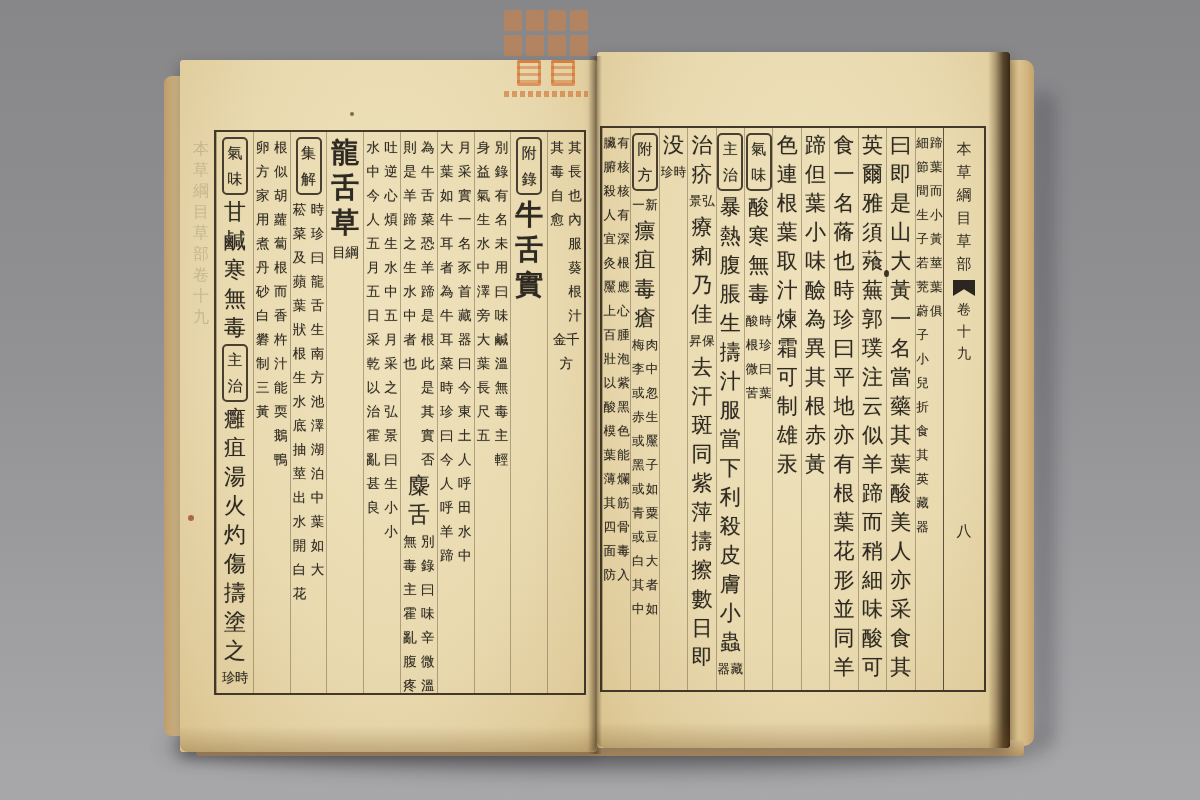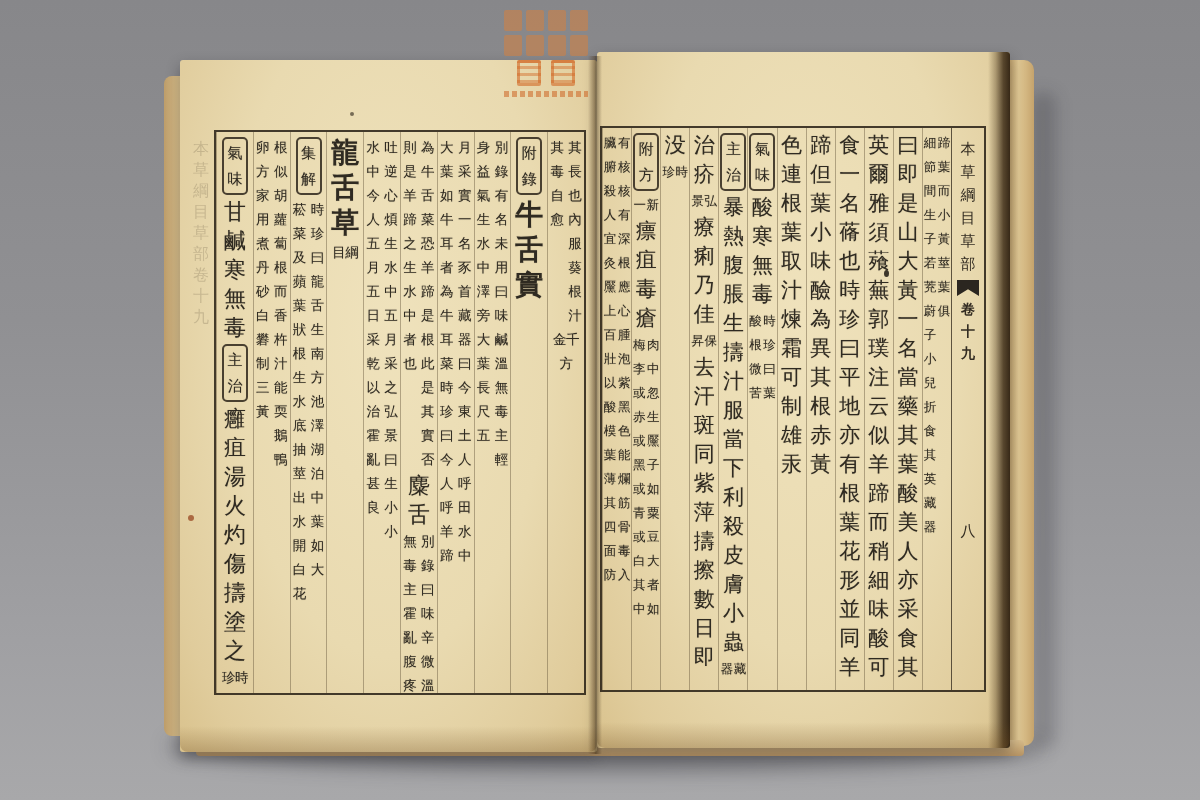--- a/index.html
+++ b/index.html
@@ -45,27 +45,27 @@
   .sch{height:24px;line-height:24px;font-size:13.5px;}
   .pg-right .sch{font-size:12.5px;}
   .xch{height:26px;line-height:26px;font-size:15px;}
   .secbox{width:26px;border:2px solid rgba(45,37,26,.85);border-radius:5px;margin:2px auto;padding:1px 0;}
   .pair{display:flex;flex-direction:row-reverse;flex-wrap:wrap;justify-content:center;width:28px;}
   .pair .ch{width:13px;}
   .small2{display:flex;flex-direction:row-reverse;width:100%;}
   .small2 .sub{width:50%;display:flex;flex-direction:column;align-items:center;}
   .heading,.bigseg{display:flex;flex-direction:column;align-items:center;}
   
-  .banxin{width:33px;border-left:1.5px solid rgba(45,37,26,.75);display:flex;flex-direction:column;
+  .banxin{width:41px;border-left:1.5px solid rgba(45,37,26,.75);display:flex;flex-direction:column;
           align-items:center;padding-top:10px;}
   .banxin-title{width:20px;font-size:15px;line-height:23px;text-align:center;color:#332c22;
                 word-break:break-all;}
   .fishtail{width:22px;height:16px;background:#2b2620;margin:4px auto 2px;
             clip-path:polygon(0 0,100% 0,100% 100%,50% 58%,0 100%);}
-  .banxin-juan{width:20px;font-size:14px;line-height:22px;text-align:center;color:#332c22;word-break:break-all;font-weight:bold;}
+  .banxin-juan{width:20px;font-size:14px;line-height:22px;text-align:center;color:#332c22;word-break:break-all;}
   .leafnum{margin-top:158px;font-size:15px;color:#332c22;text-align:center;}
   .banxin-ghost{position:absolute;left:12px;top:78px;width:18px;font-size:16px;line-height:21px;
                 text-align:center;color:#4a3e2a;opacity:.20;word-break:break-all;}
   
   .watermark{position:absolute;left:502px;top:8px;width:88px;height:90px;}
   .wm-top{position:absolute;left:0;top:0;width:88px;height:50px;display:grid;
           grid-template-columns:repeat(4,1fr);grid-template-rows:repeat(2,1fr);gap:4px;padding:2px;}
   .wm-cell{background:rgba(224,128,52,.48);border-radius:2px;}
   .wm-mid{position:absolute;left:8px;top:52px;width:72px;height:28px;display:flex;gap:10px;justify-content:center;}
   .wm-glyph{width:24px;height:26px;border:3px solid rgba(210,105,38,.60);border-radius:2px;

